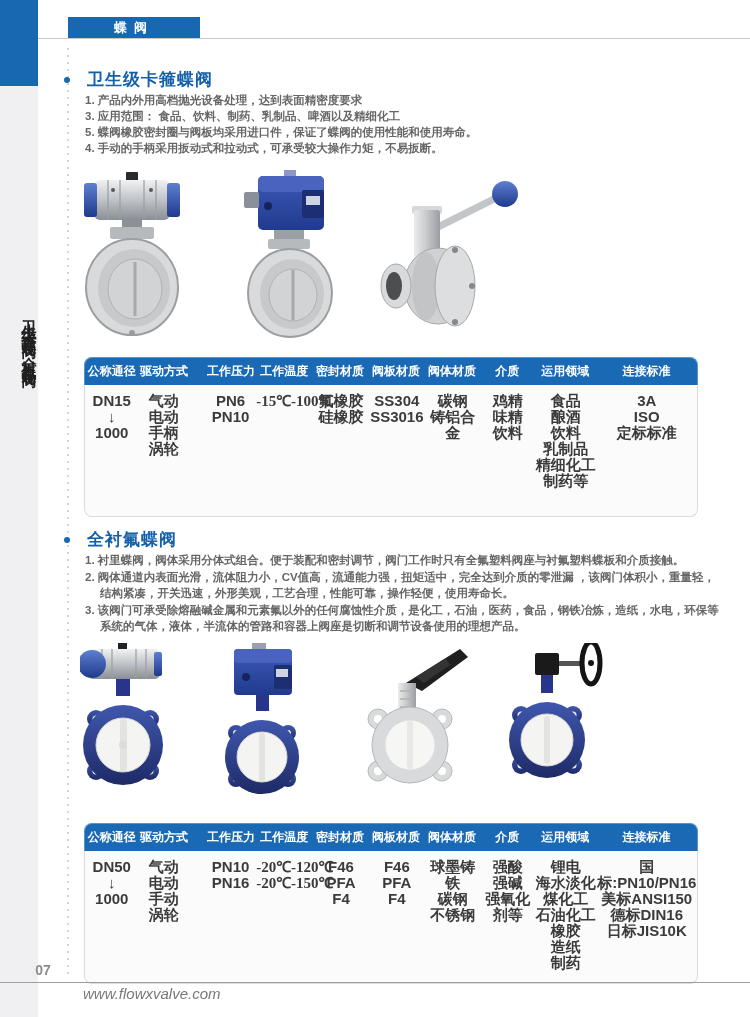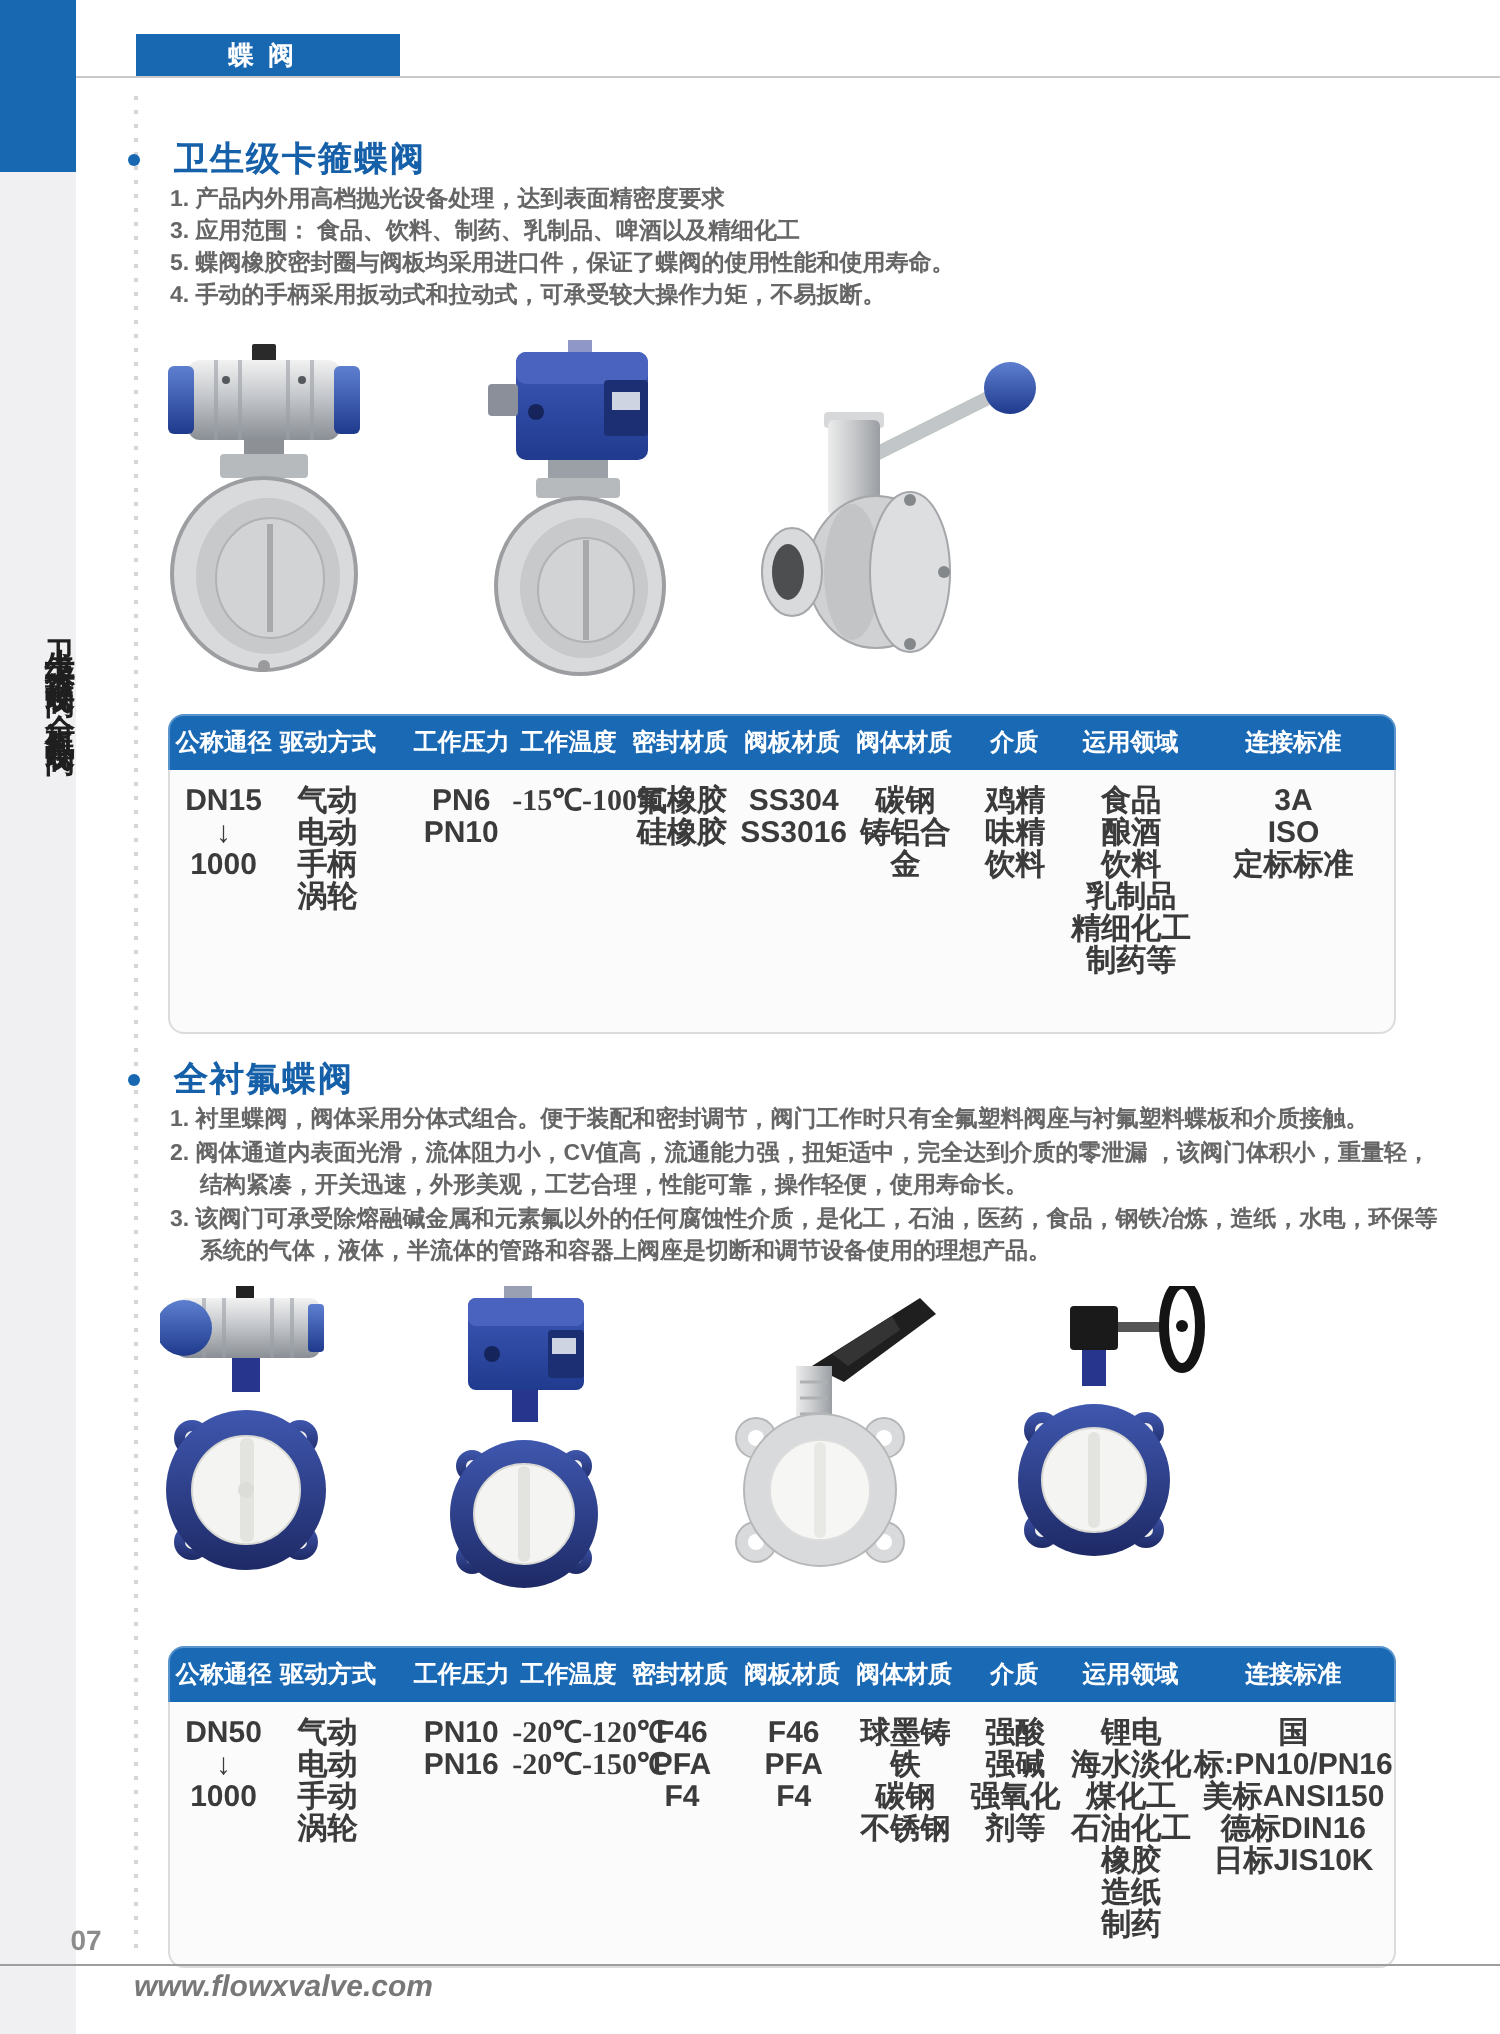--- a/index.html
+++ b/index.html
@@ -44,21 +44,21 @@
   .cols > :nth-child(8){width:9.1%;}
   .cols > :nth-child(9){width:10.4%;}
   .cols > :nth-child(10){width:16.9%;}
   
   .pimg{position:absolute;}
   .pimg svg{width:100%;height:100%;display:block;}
   
   .footer-line{position:absolute;left:0;right:0;top:982px;height:1px;background:#9e9e9e;}
   .page-num{position:absolute;left:14px;top:962px;width:26px;text-align:center;
             font-size:14px;font-weight:bold;color:#8c8c8c;margin-left:16px;}
-  .site{position:absolute;left:67px;top:985px;font-size:15px;font-weight:bold;
+  .site{position:absolute;left:83px;top:985px;font-size:15px;font-weight:normal;
         font-style:italic;color:#787878;}
 </style>
 </head>
 <body>
 
 <div class="page">
 
   <svg width="0" height="0" style="position:absolute">
     <defs>
       <linearGradient id="metalH" x1="0" y1="0" x2="0" y2="1">

